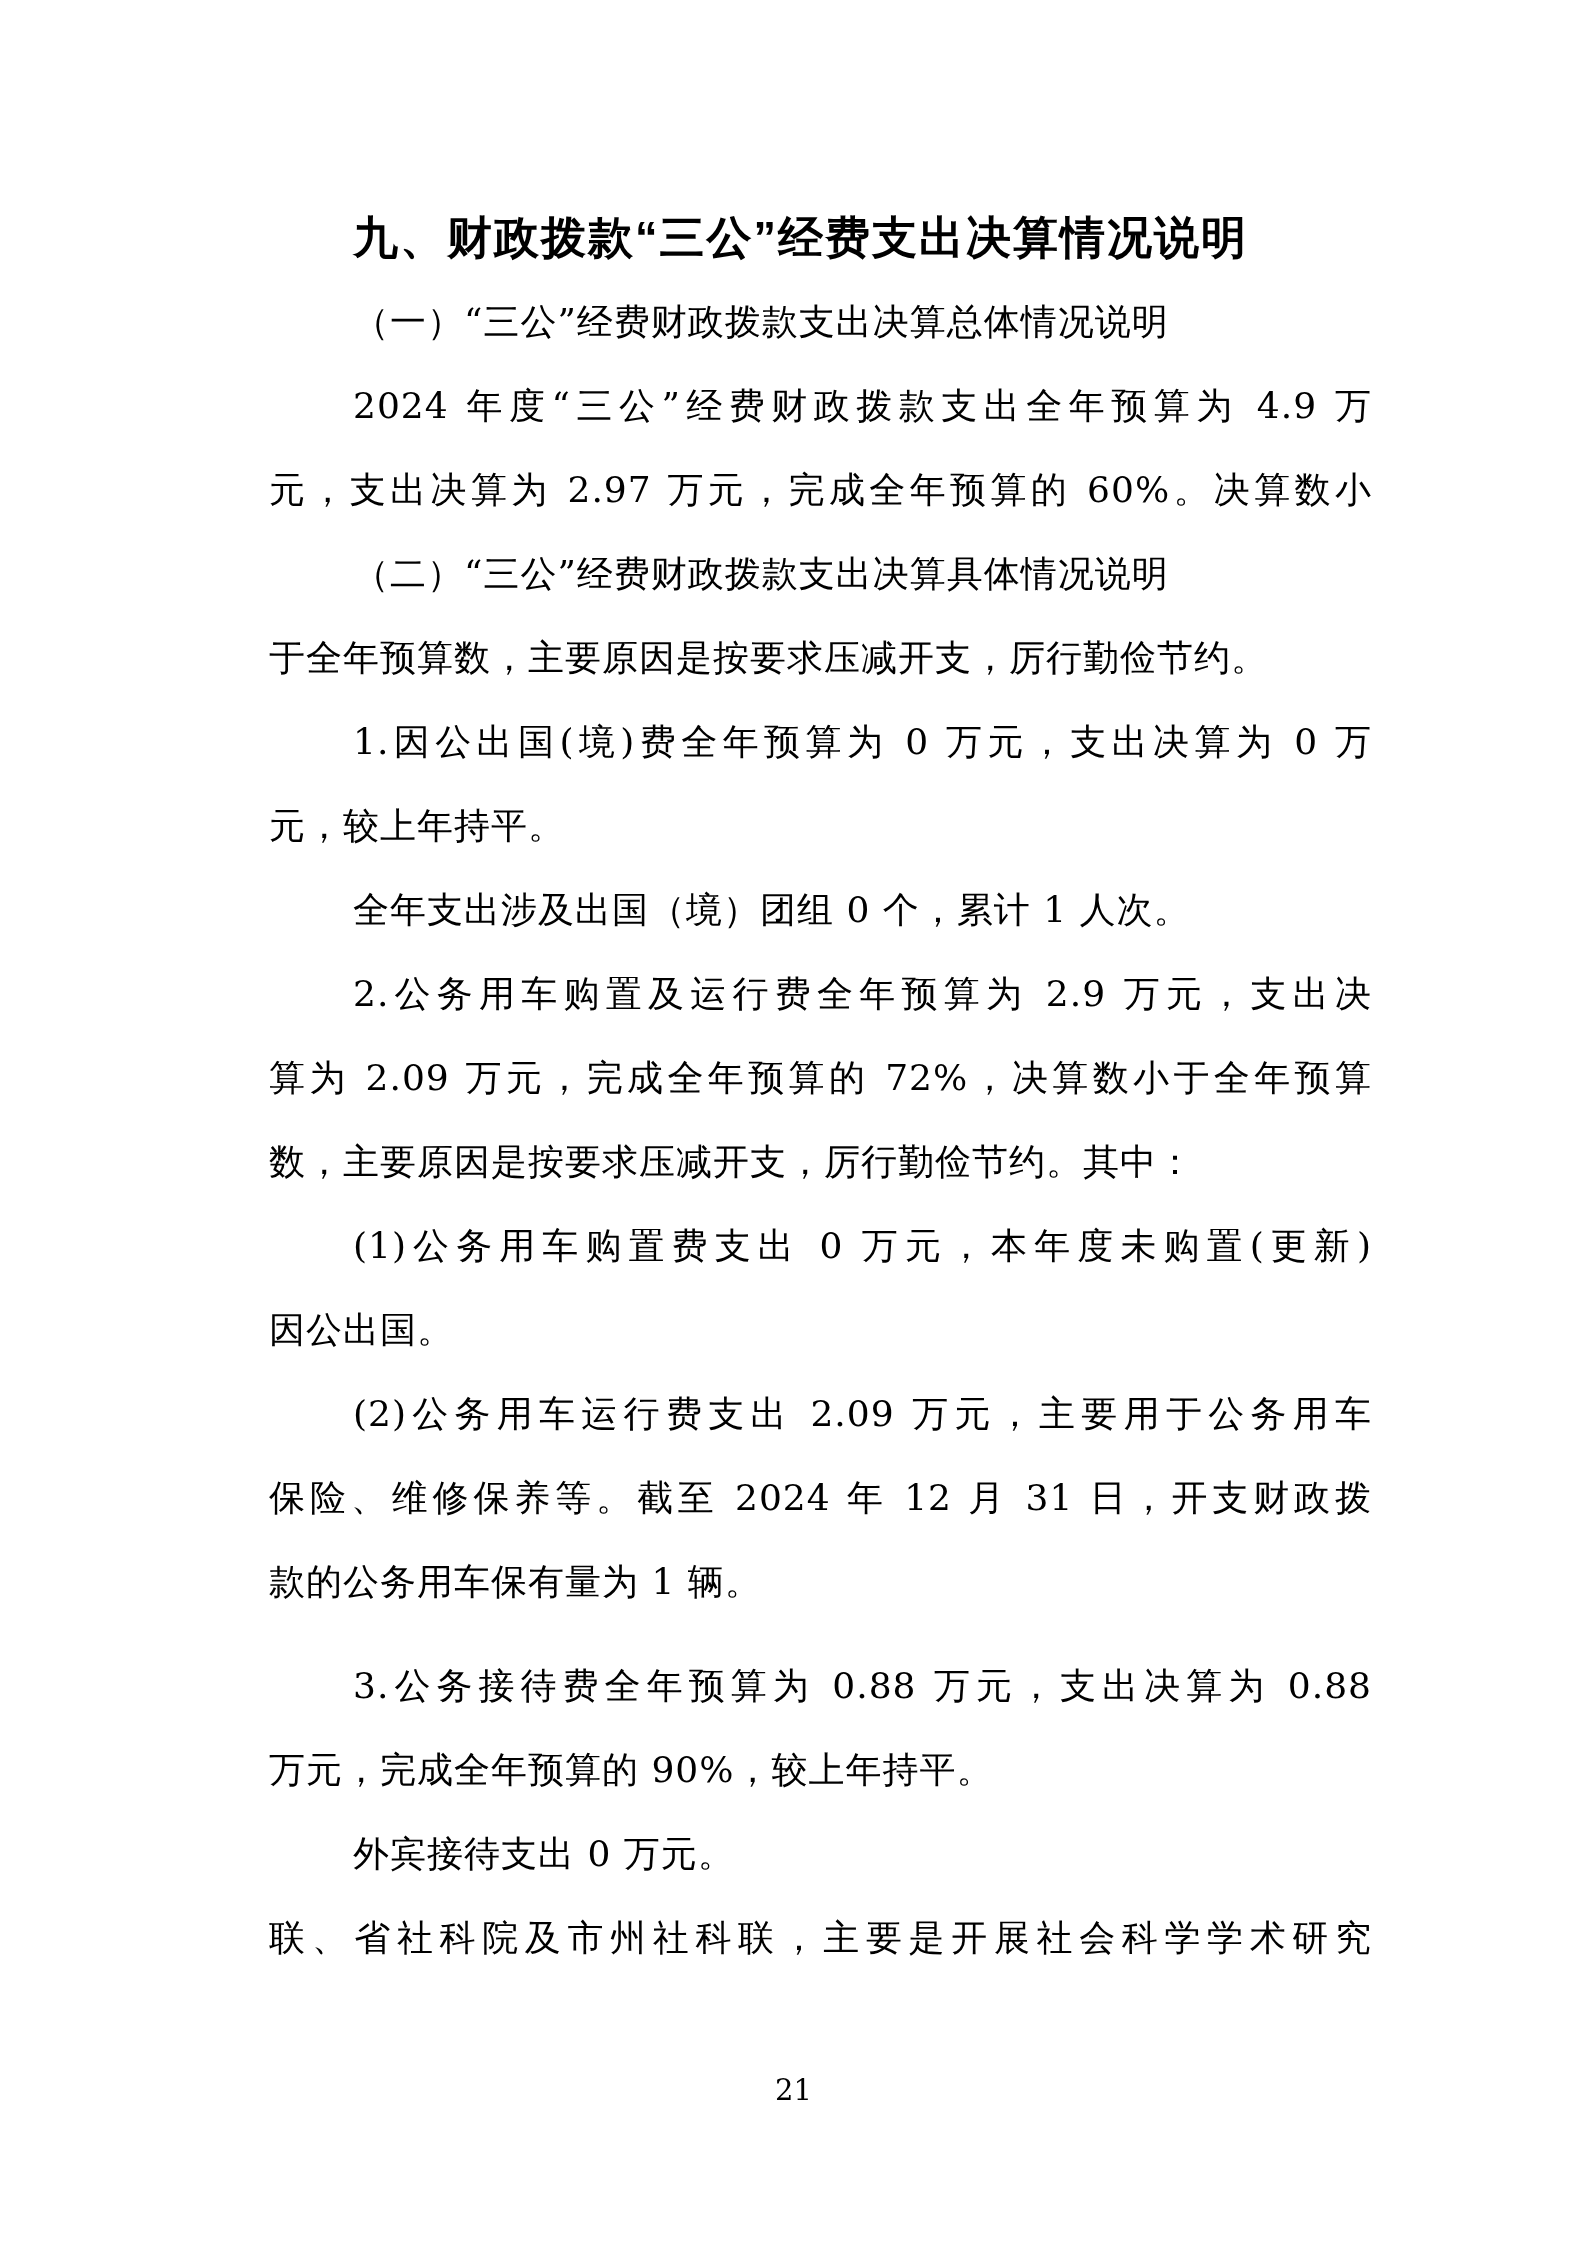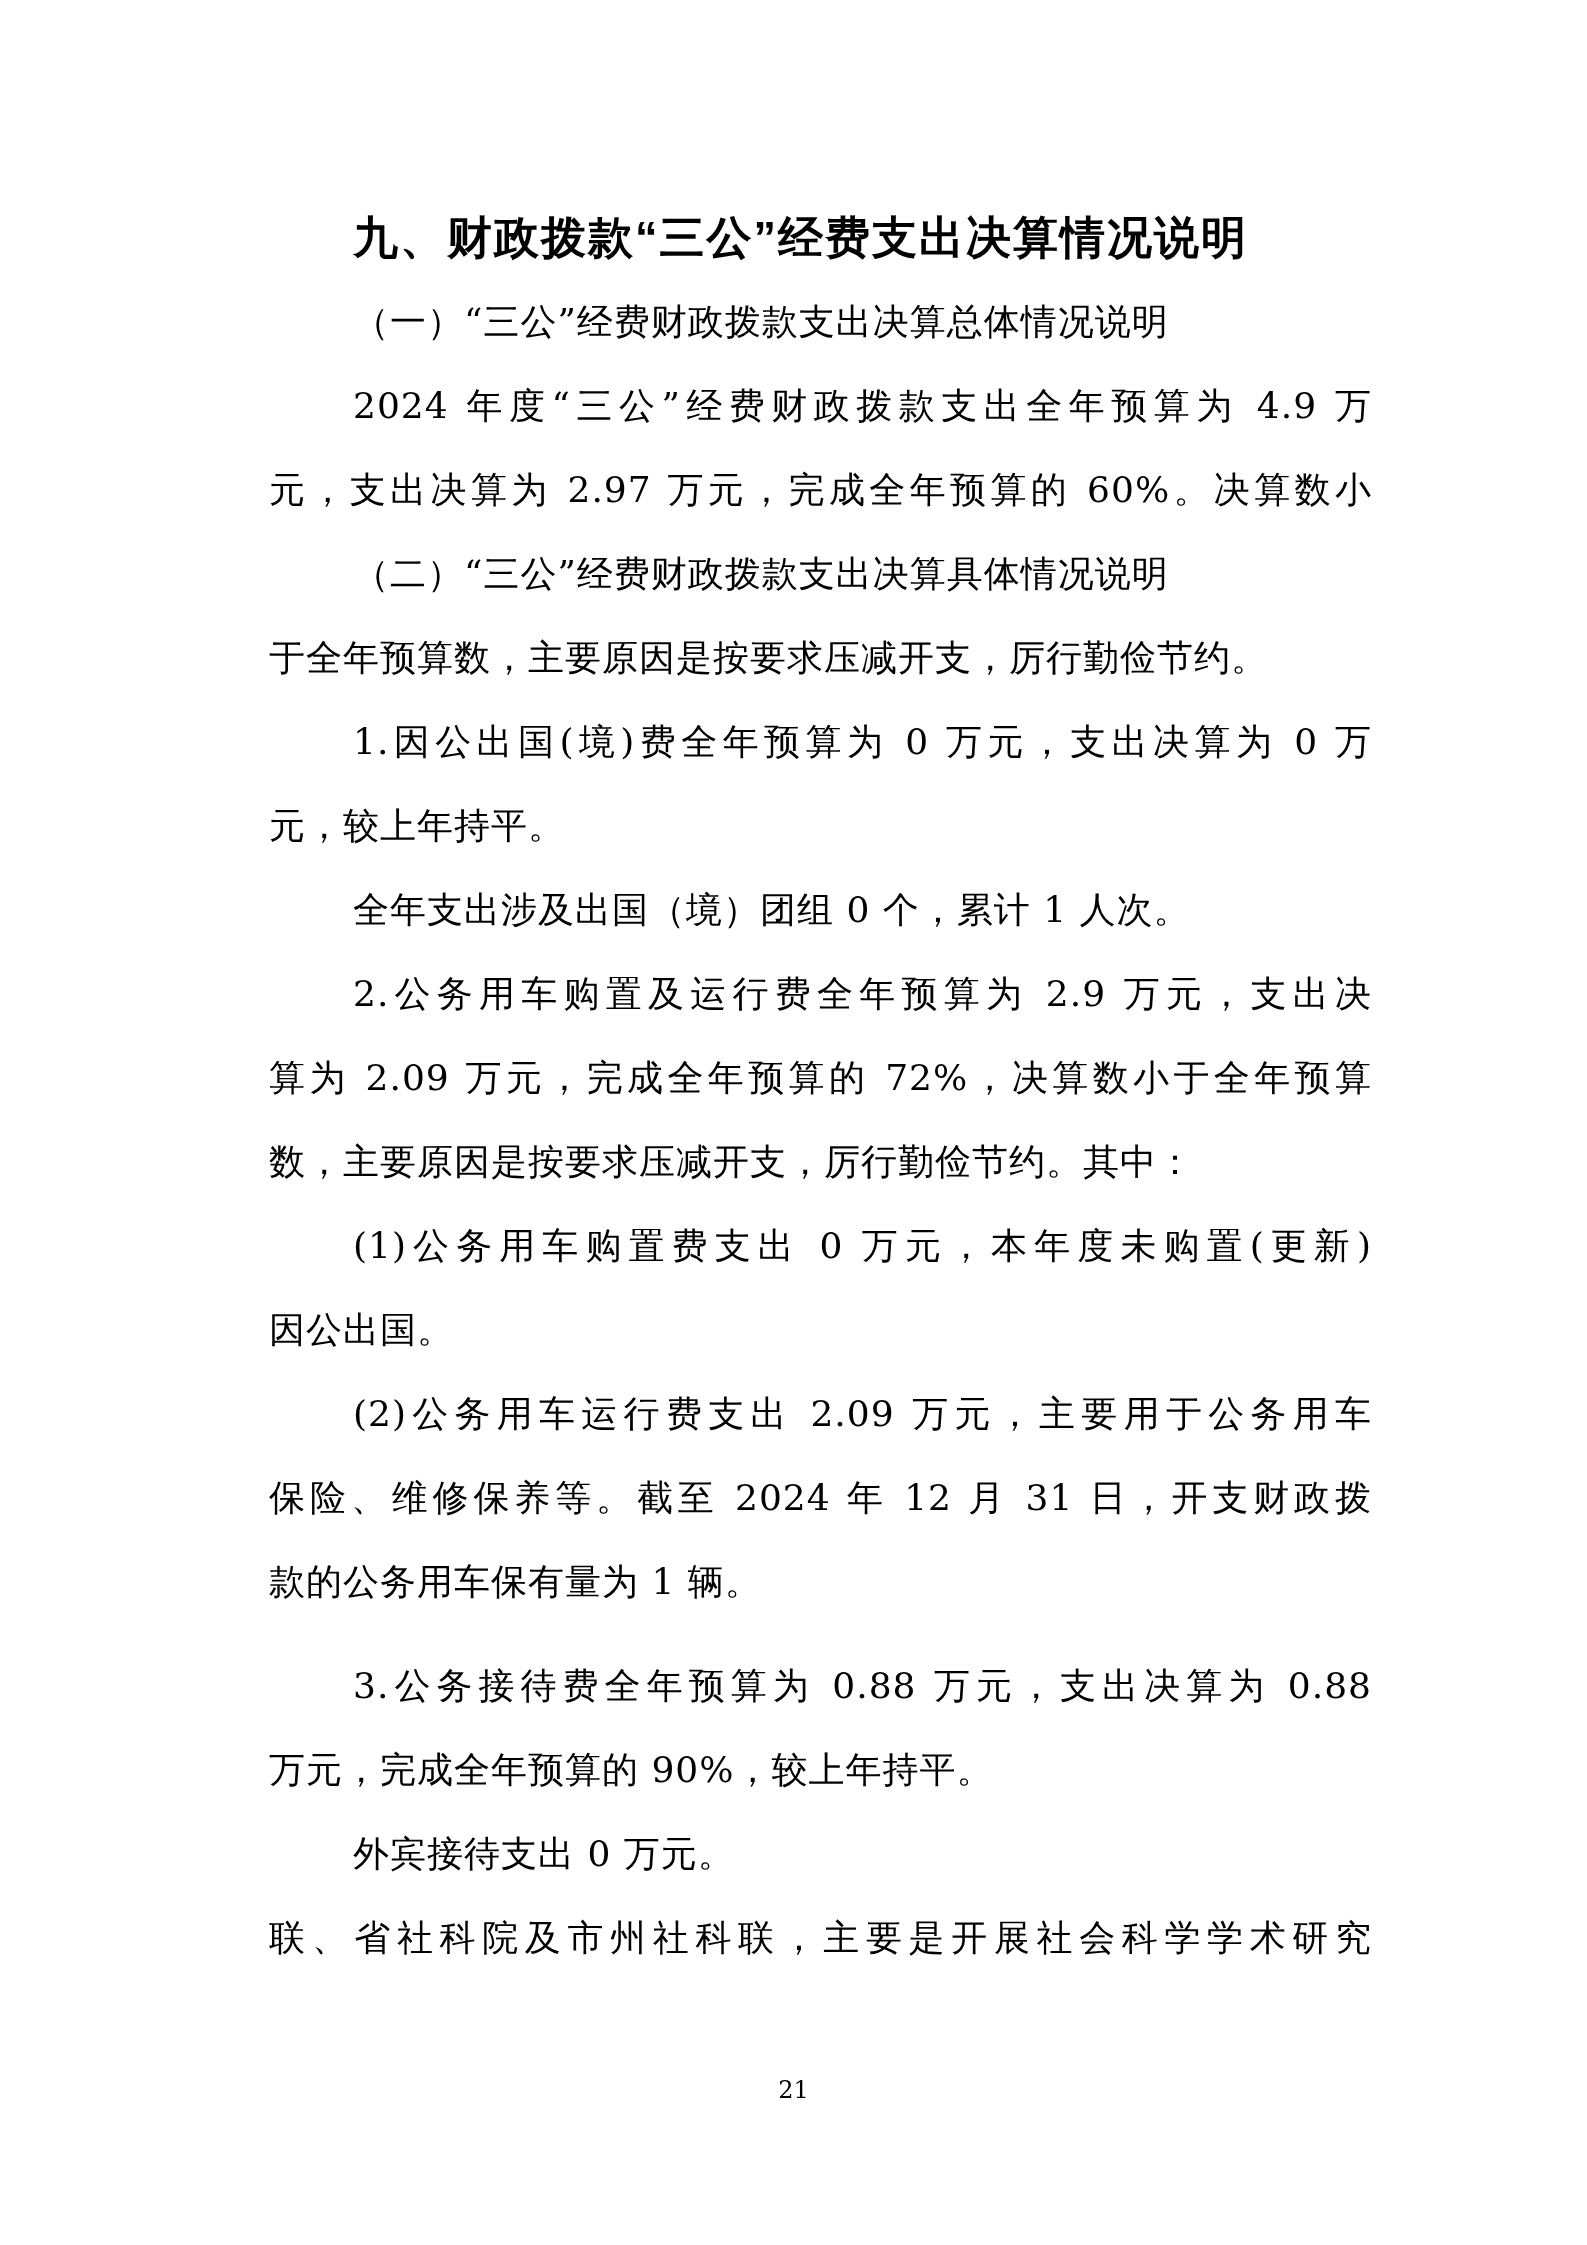--- a/index.html
+++ b/index.html
@@ -50,21 +50,21 @@
   .gap-before {
     margin-top: 20px;
   }
   .footer {
     position: absolute;
     left: 0;
     top: 2070px;
     width: 100%;
     text-align: center;
     font-family: "DejaVu Serif", "Liberation Serif", serif;
-    font-size: 24px;
+    font-size: 29px;
     line-height: 40px;
     color: #000000;
   }
 </style>
 </head>
 <body>
 
 <div class="page">
   <div class="content">
     <div class="line heading indent">九、财政拨款“三公”经费支出决算情况说明</div>

